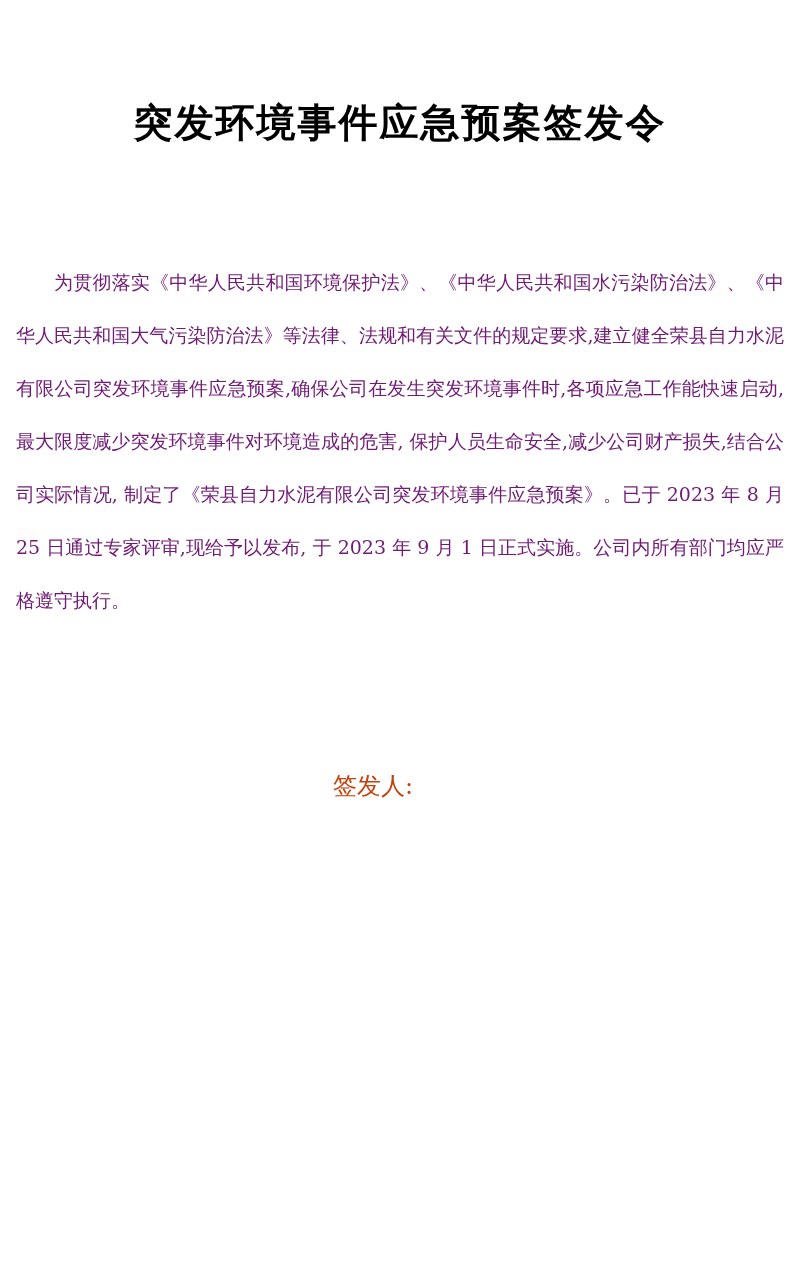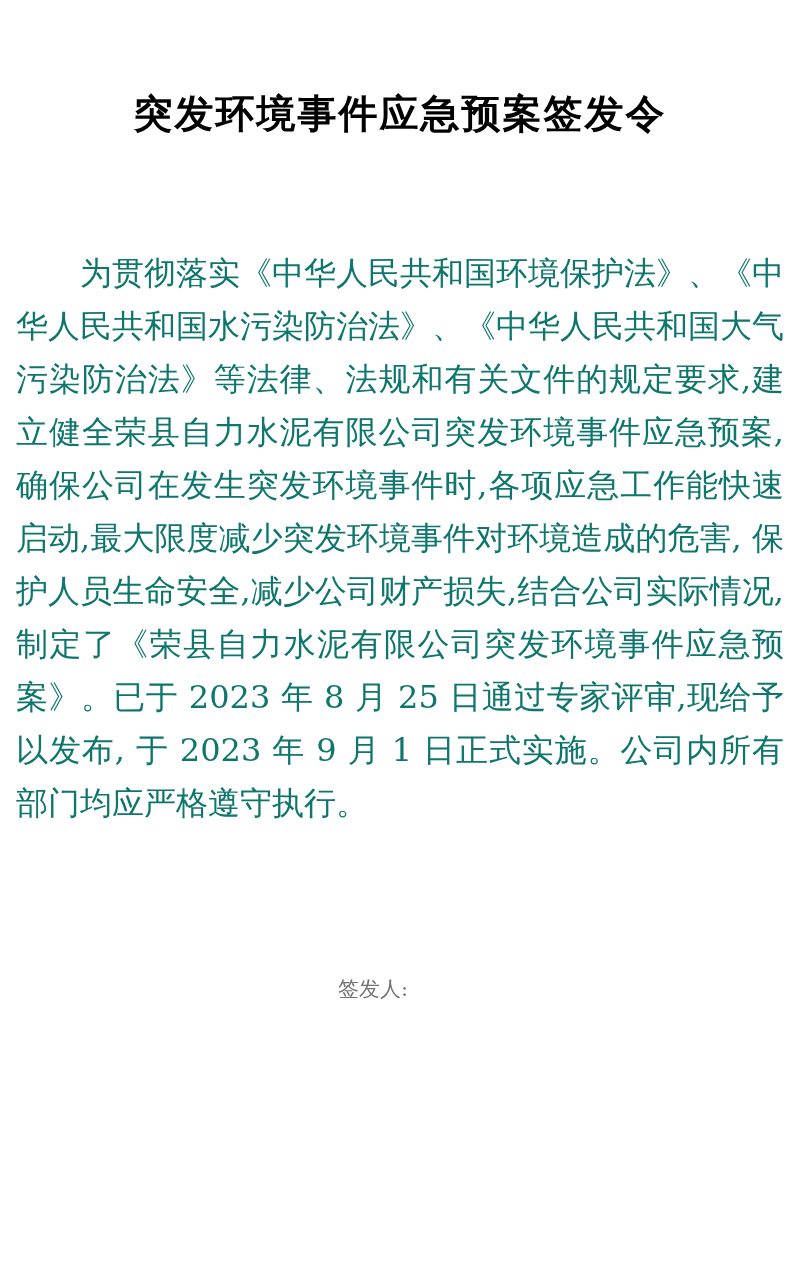--- a/index.html
+++ b/index.html
@@ -12,21 +12,21 @@
     height: 1283px;
     position: relative;
     font-family: "DejaVu Serif", "Liberation Serif", serif;
     color: #000000;
     overflow: hidden;
   }
   .page {
     width: 800px;
     height: 1024px;
     box-sizing: border-box;
-    padding: 0 0;
+    padding: 9px 0;
     position: relative;
   }
   .doc-title {
     margin: 0;
     padding-top: 88px;
     text-align: center;
     font-family: "DejaVu Serif", "Liberation Serif", serif;
     font-weight: bold;
     font-size: 39px;
     letter-spacing: 2px;
@@ -36,40 +36,40 @@
   .body-block {
     margin: 0 auto;
     padding-top: 108px;
     width: 784px;
     box-sizing: border-box;
     padding-left: 8px;
     padding-right: 8px;
   }
   .para {
     margin: 0;
-    font-size: 32px;
+    font-size: 19px;
     line-height: 53px;
     text-align: justify;
     text-justify: inter-ideograph;
     text-indent: 2em;
-    color: #0f766e;
+    color: #701a75;
     font-family: "DejaVu Serif", "Liberation Serif", serif;
   }
   .signature-block {
     margin: 0 auto;
     width: 784px;
     box-sizing: border-box;
     padding-top: 130px;
     padding-right: 40px;
   }
   .sig-line {
     margin: 0;
-    font-size: 21px;
+    font-size: 24px;
     line-height: 58px;
-    color: #737373;
+    color: #c2410c;
     text-align: center;
     font-family: "DejaVu Serif", "Liberation Serif", serif;
   }
   .sig-line.issuer {
     padding-right: 14px;
   }
   .sig-line.company {
     padding-left: 18px;
   }
 </style>

